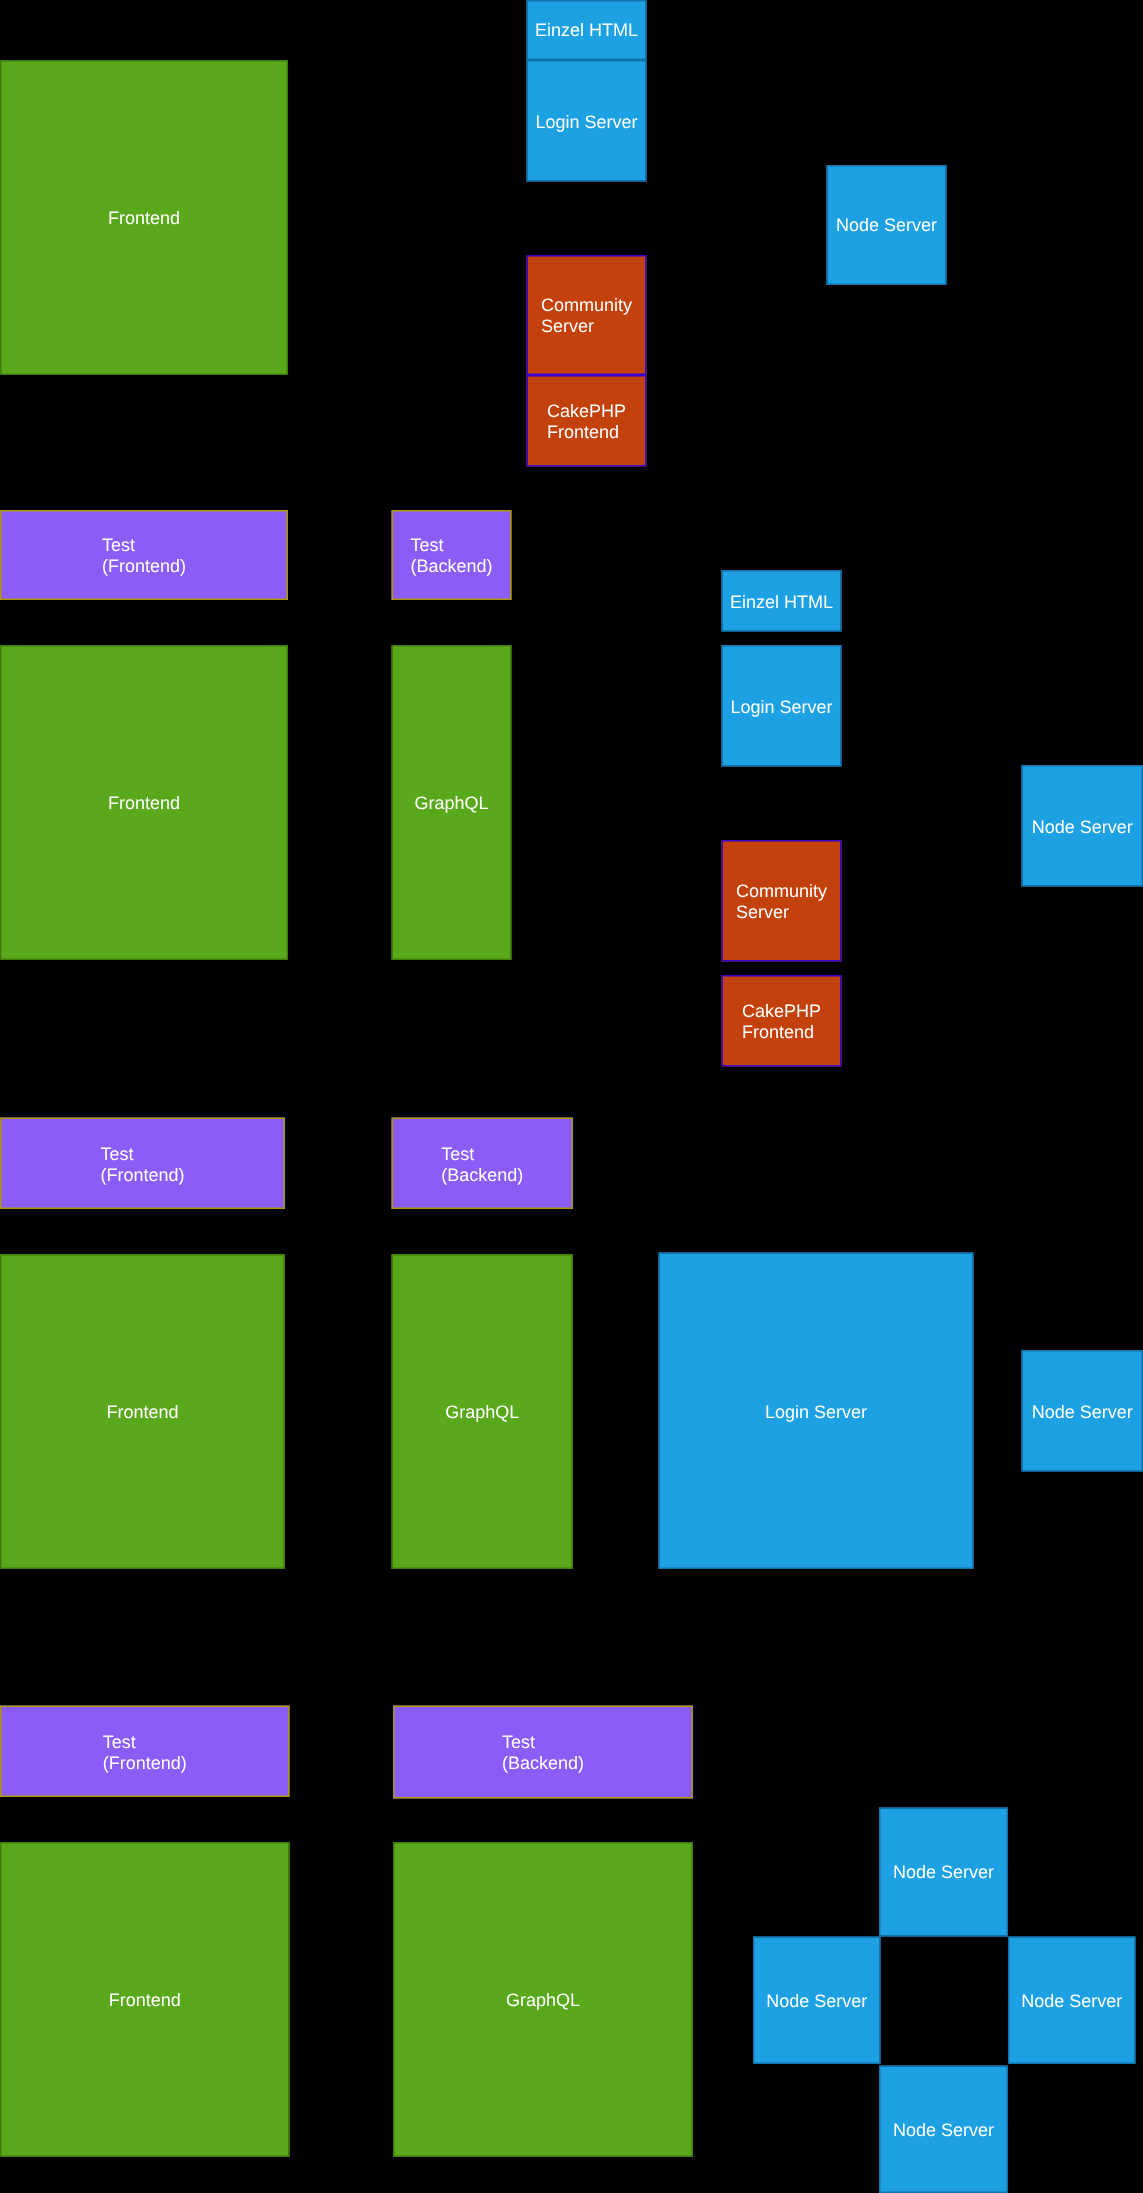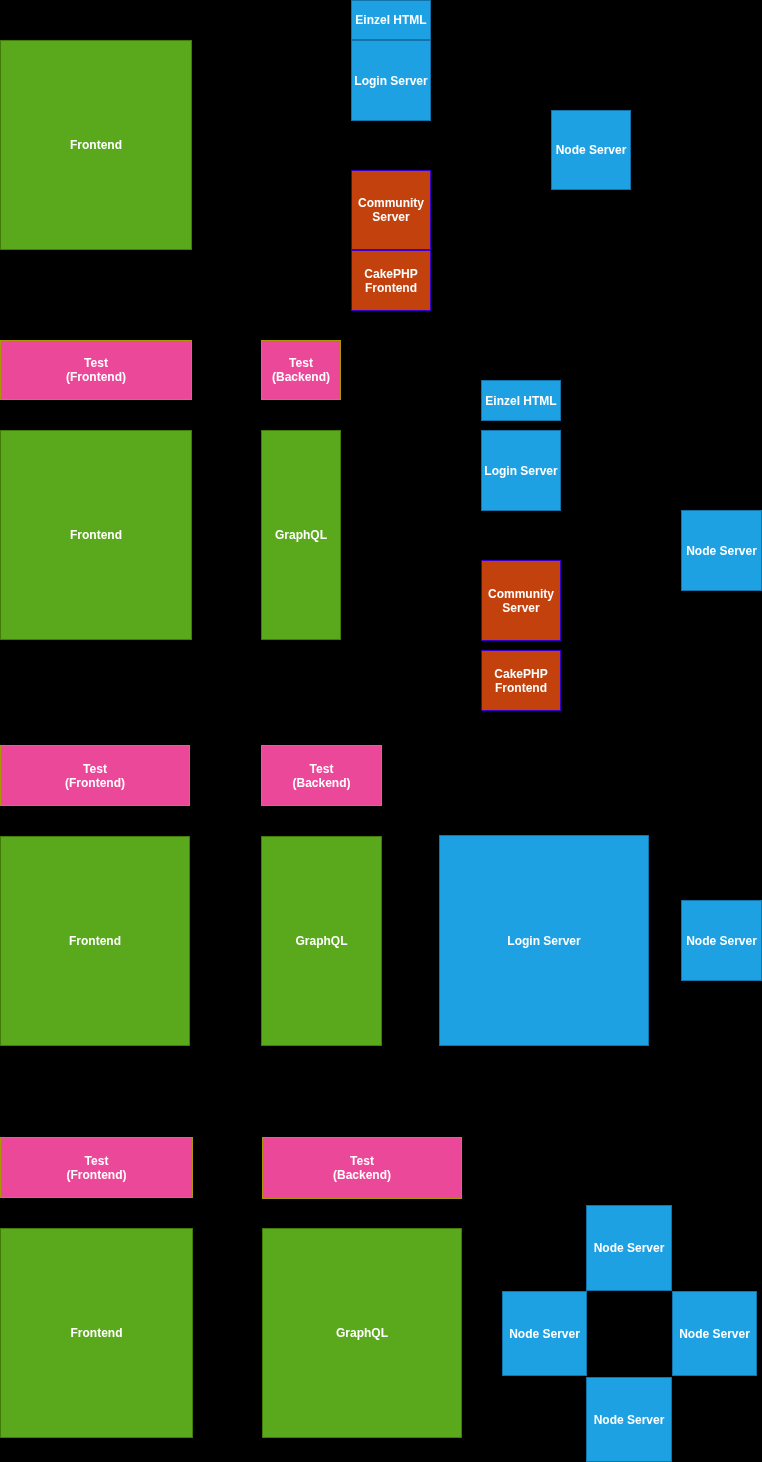--- a/index.html
+++ b/index.html
@@ -15,33 +15,31 @@
     overflow: hidden;
     font-family: "Liberation Sans", sans-serif;
   }
   .node {
     position: absolute;
     box-sizing: border-box;
     border: 1px solid transparent;
     display: flex;
     align-items: center;
     justify-content: center;
-    text-align: center;
     cursor: default;
-    font-weight: bold;
   }
   .node .label {
     color: #ffffff;
     font-size: 12px;
     line-height: 14px;
     white-space: pre-line;
     pointer-events: none;
   }
   .node.green  { background: #5aa81c; border-color: #3f7d08; }
-  .node.yellow { background: #ec4899; border-color: #ab9800; }
+  .node.yellow { background: #8b5cf6; border-color: #ab9800; }
   .node.blue   { background: #1da1e2; border-color: #1374ab; }
   .node.purple { background: #c2410c; border-color: #3c00cc; }
 </style>
 </head>
 <body>
 
 <div id="canvas" style="width: 762px; height: 1462px; background: rgb(0, 0, 0);">
     <div class="node green" style="left: 0px; top: 40px; width: 192px; height: 210px;">
       <span class="label">Frontend</span>
     </div>

